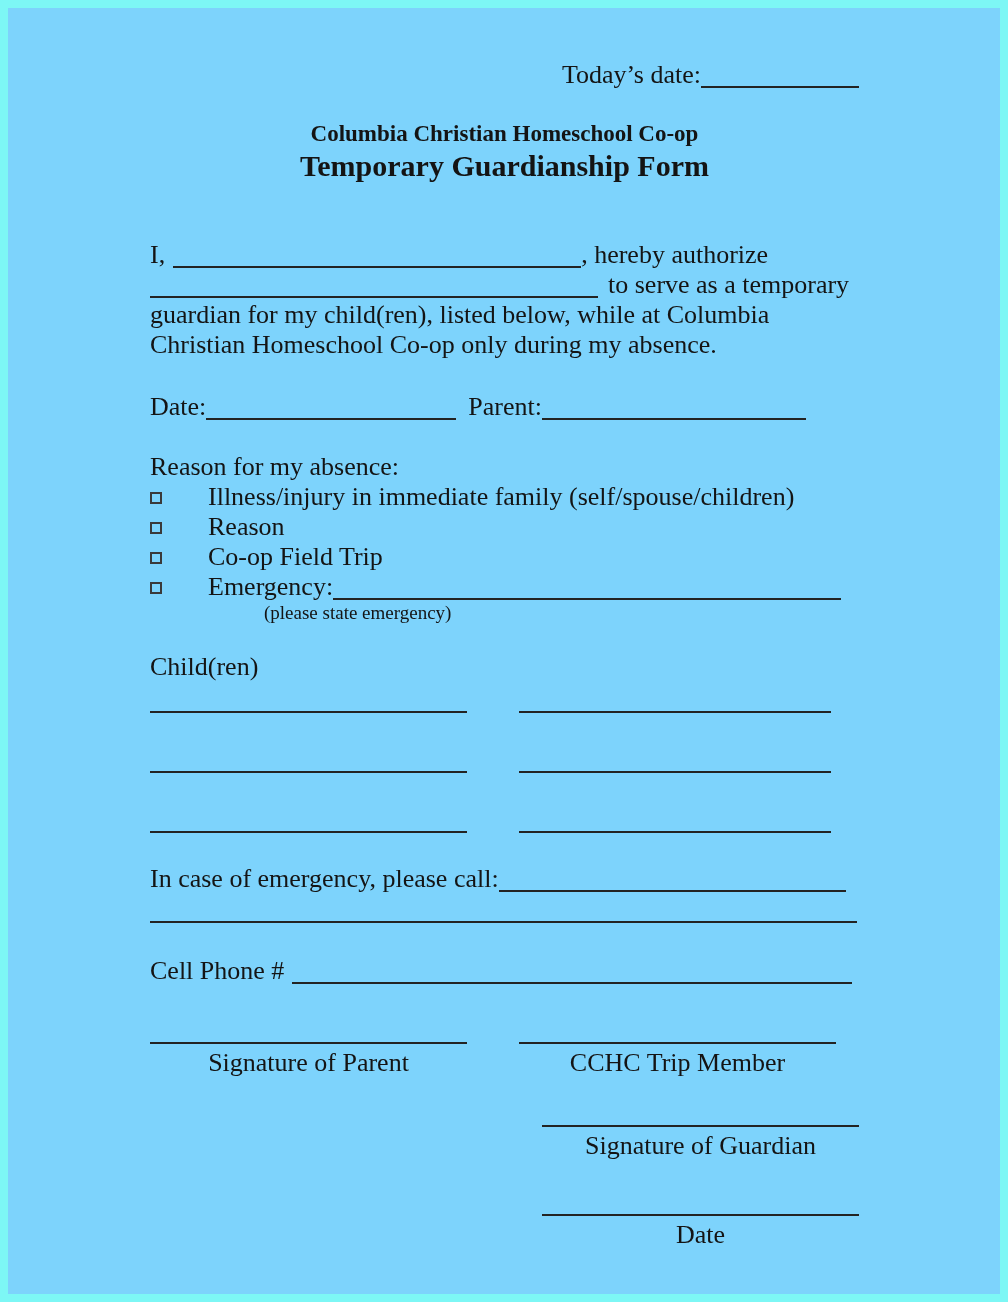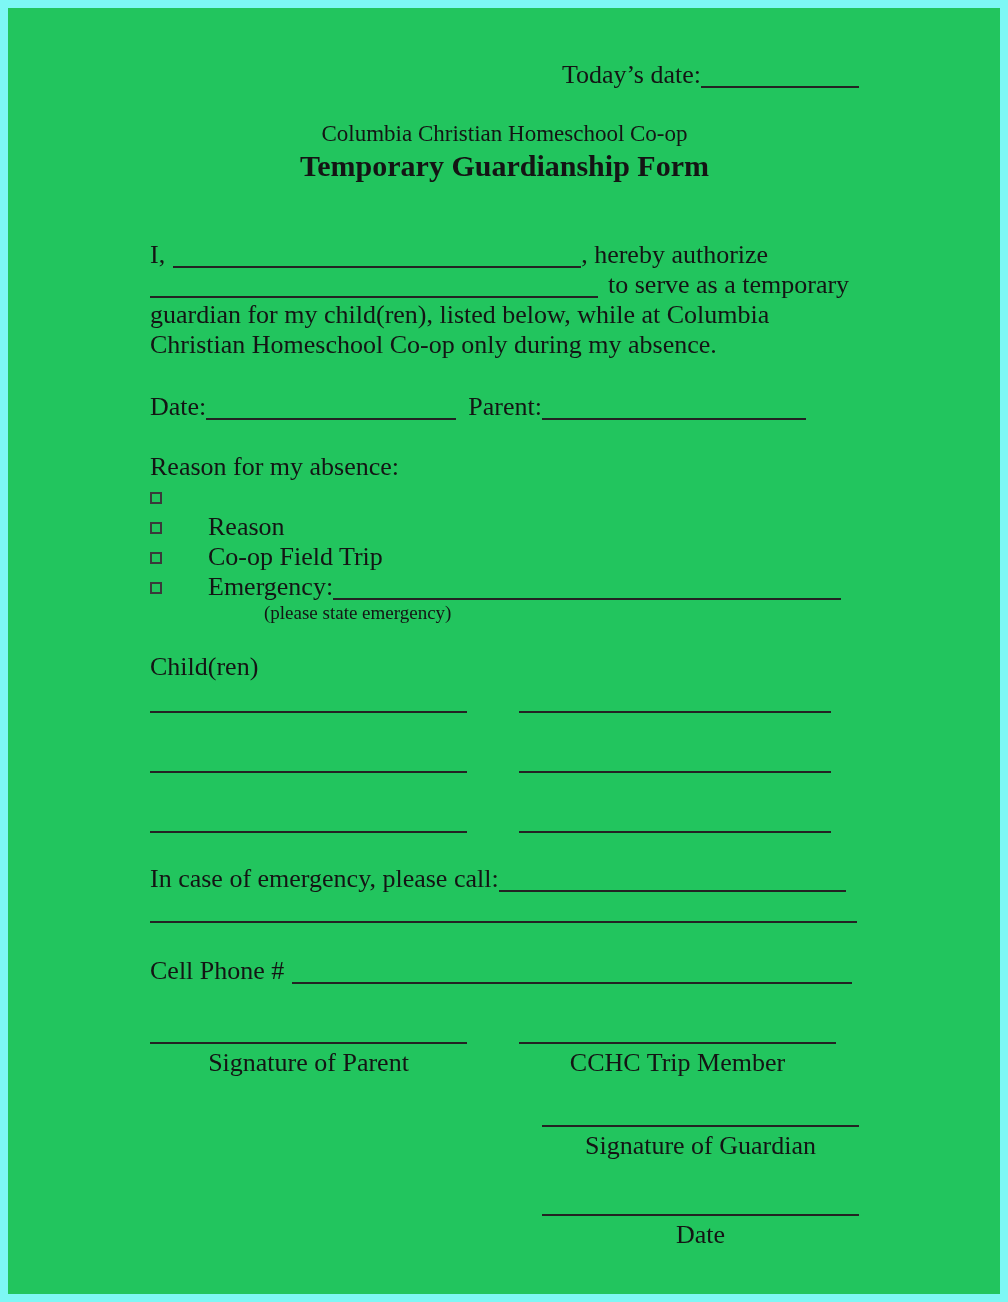--- a/index.html
+++ b/index.html
@@ -1,37 +1,37 @@
 <!DOCTYPE html>
 <html><head>
 <meta charset="utf-8">
 <style>
   html,body { margin:0; padding:0; background:#fff; }
   .page {
     position:relative;
     width:1008px; height:1302px;
     box-sizing:border-box;
-    background:#22c55e;
+    background:#7dd3fc;
     border:8px solid #7df7f5;
     font-family:"Liberation Serif", serif;
     color:#141414;
     overflow:hidden;
   }
   .content { margin-left:142px; width:709px; }
   .row { font-size:26px; line-height:30px; white-space:nowrap; }
   .blank {
     display:inline-block;
     border-bottom:2px solid #232323;
     height:1px;
     vertical-align:-5px;
   }
   
   .today-row { margin-top:52px; text-align:right; }
   .today-blank { width:158px; }
-  .org-title { margin-top:30px; text-align:center; font-weight:normal; font-size:23px; line-height:28px; }
+  .org-title { margin-top:30px; text-align:center; font-weight:bold; font-size:23px; line-height:28px; }
   .form-title { text-align:center; font-weight:bold; font-size:30px; line-height:36px; }
   
   .auth { margin-top:56px; }
   .auth1-blank { width:408px; margin-left:8px; }
   .auth2-blank { width:448px; margin-right:10px; }
   
   .date-row { margin-top:32px; }
   .date-blank { width:250px; margin-right:12px; }
   .hours-blank { width:264px; }
   
@@ -86,21 +86,21 @@
       <div class="row">guardian for my child(ren), listed below, while at Columbia</div>
       <div class="row">Christian Homeschool Co-op only during my absence.</div>
     </div>
 
     <div class="row date-row">
       <span>Date:</span><span class="blank date-blank"></span><span>Parent:</span><span class="blank hours-blank"></span>
     </div>
 
     <div class="row reason-heading">Reason for my absence:</div>
     <div class="row">
-      <span class="cb"></span>
+      <span class="cb"></span><span>Illness/injury in immediate family (self/spouse/children)</span>
     </div>
     <div class="row">
       <span class="cb"></span><span>Reason</span>
     </div>
     <div class="row">
       <span class="cb"></span><span>Co-op Field Trip</span>
     </div>
     <div class="row">
       <span class="cb"></span><span>Emergency:</span><span class="blank emergency-blank"></span>
     </div>

